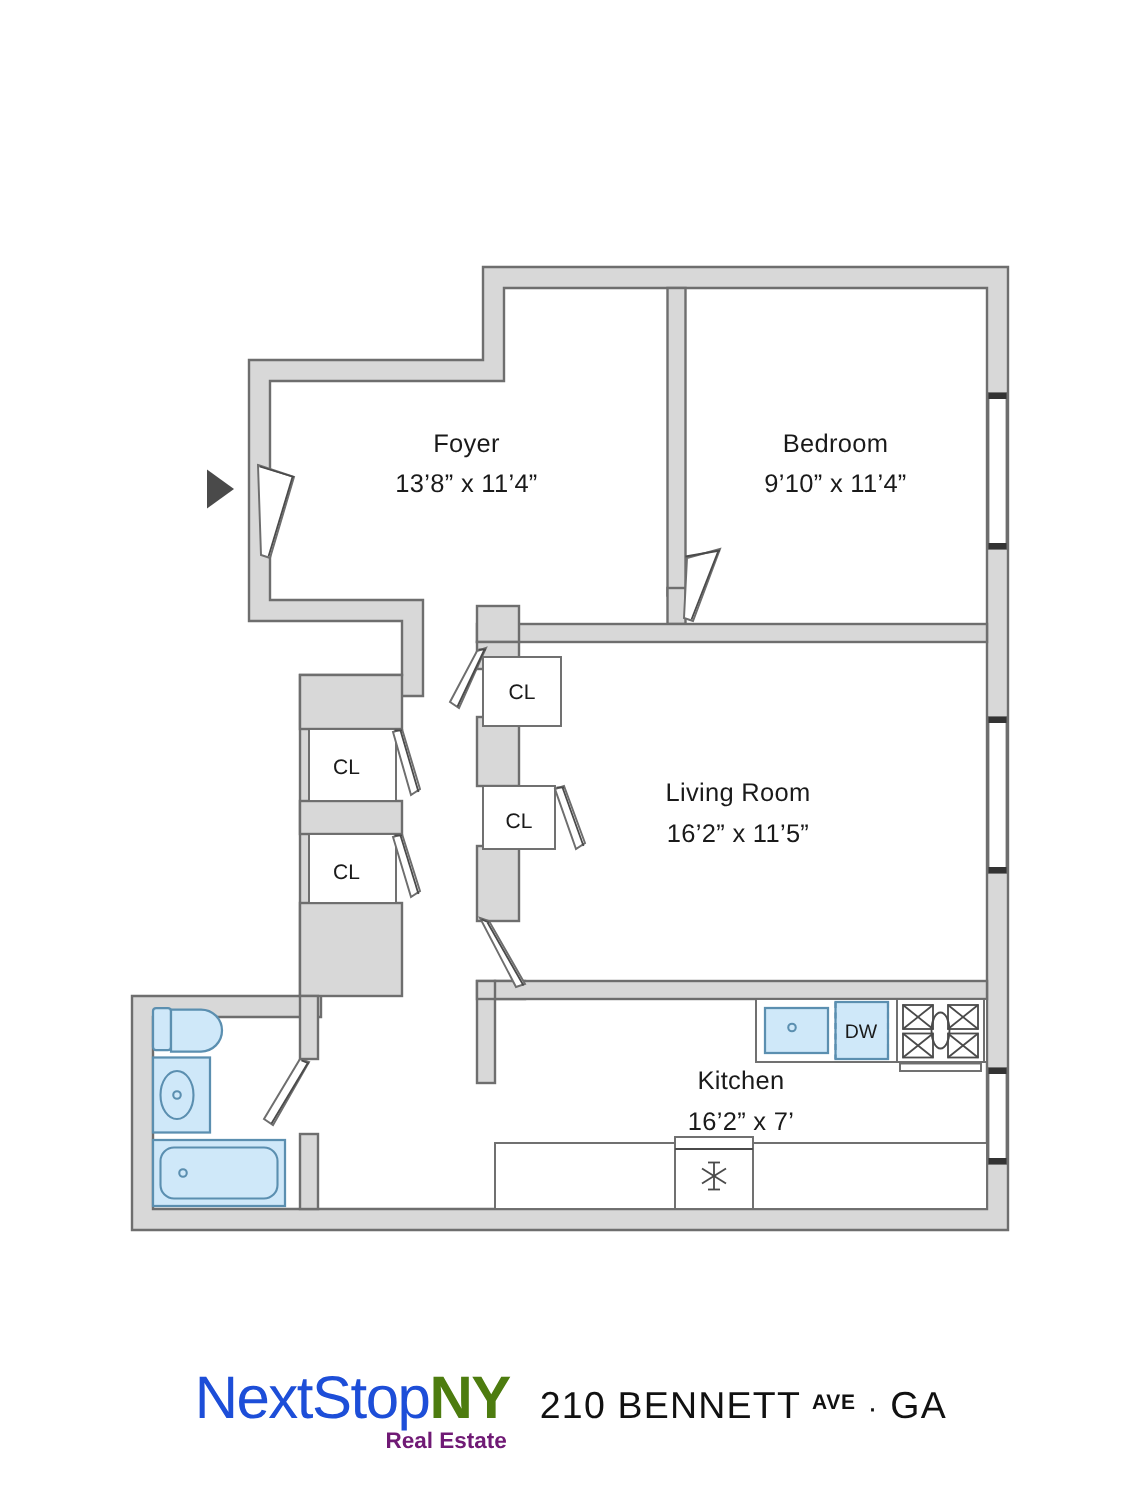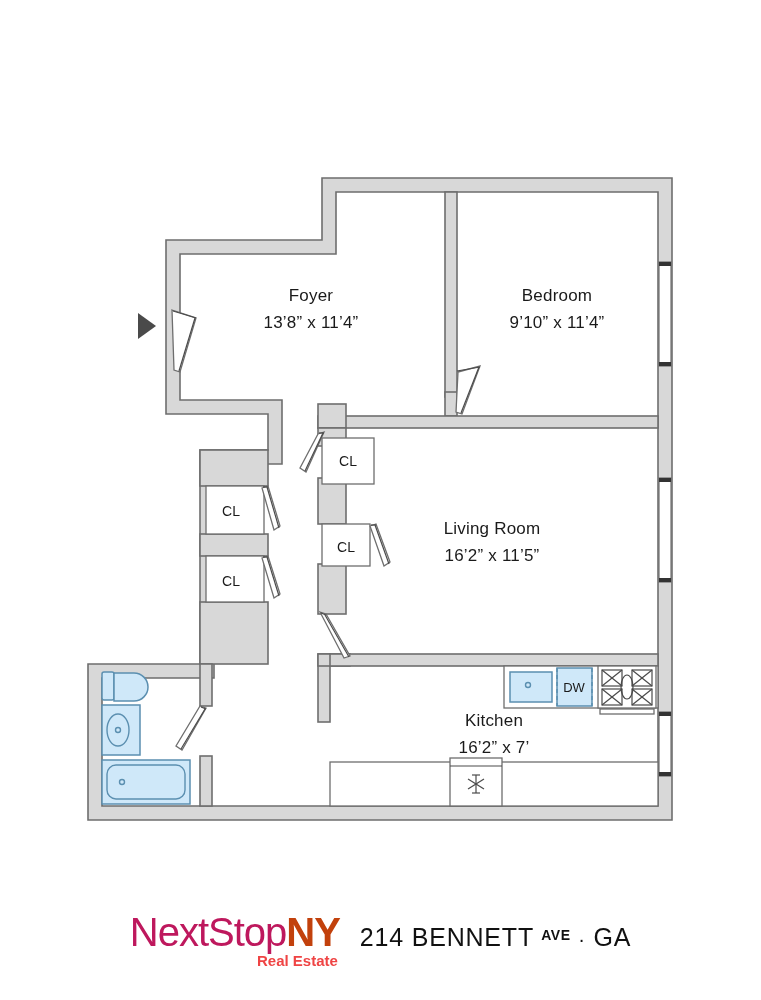--- a/index.html
+++ b/index.html
@@ -87,27 +87,27 @@
     align-items: flex-end;
     line-height: 1;
   }
   #logo-main {
     font-family: "Liberation Sans", sans-serif;
     font-size: 40px;
     font-weight: 400;
     letter-spacing: -1px;
     white-space: nowrap;
   }
-  .logo-next { color: #be185d; }
-  .logo-ny { color: #c2410c; font-weight: bold; }
+  .logo-next { color: #1d4ed8; }
+  .logo-ny { color: #4d7c0f; font-weight: bold; }
   #logo-sub {
     font-family: "Liberation Sans", sans-serif;
     font-size: 15px;
     font-weight: bold;
-    color: #ef4444;
+    color: #701a75;
     margin-top: 1px;
     margin-right: 2px;
     letter-spacing: 0px;
   }
   #address-block {
     font-family: "Liberation Sans", sans-serif;
     font-size: 25px;
     color: #111111;
     letter-spacing: 0.8px;
     white-space: nowrap;
@@ -334,16 +334,16 @@
       </g>
 
     </svg>
   </div>
 
   <div id="footer">
     <div id="logo-block">
       <div id="logo-main"><span class="logo-next">NextStop</span><span class="logo-ny">NY</span></div>
       <div id="logo-sub">Real Estate</div>
     </div>
-    <div id="address-block"><span>214 BENNETT</span> <span id="addr-ave">AVE</span> <span id="addr-dot">·</span> <span>GA</span></div>
+    <div id="address-block"><span>210 BENNETT</span> <span id="addr-ave">AVE</span> <span id="addr-dot">·</span> <span>GA</span></div>
   </div>
 
 </div>
 
 </body></html>

